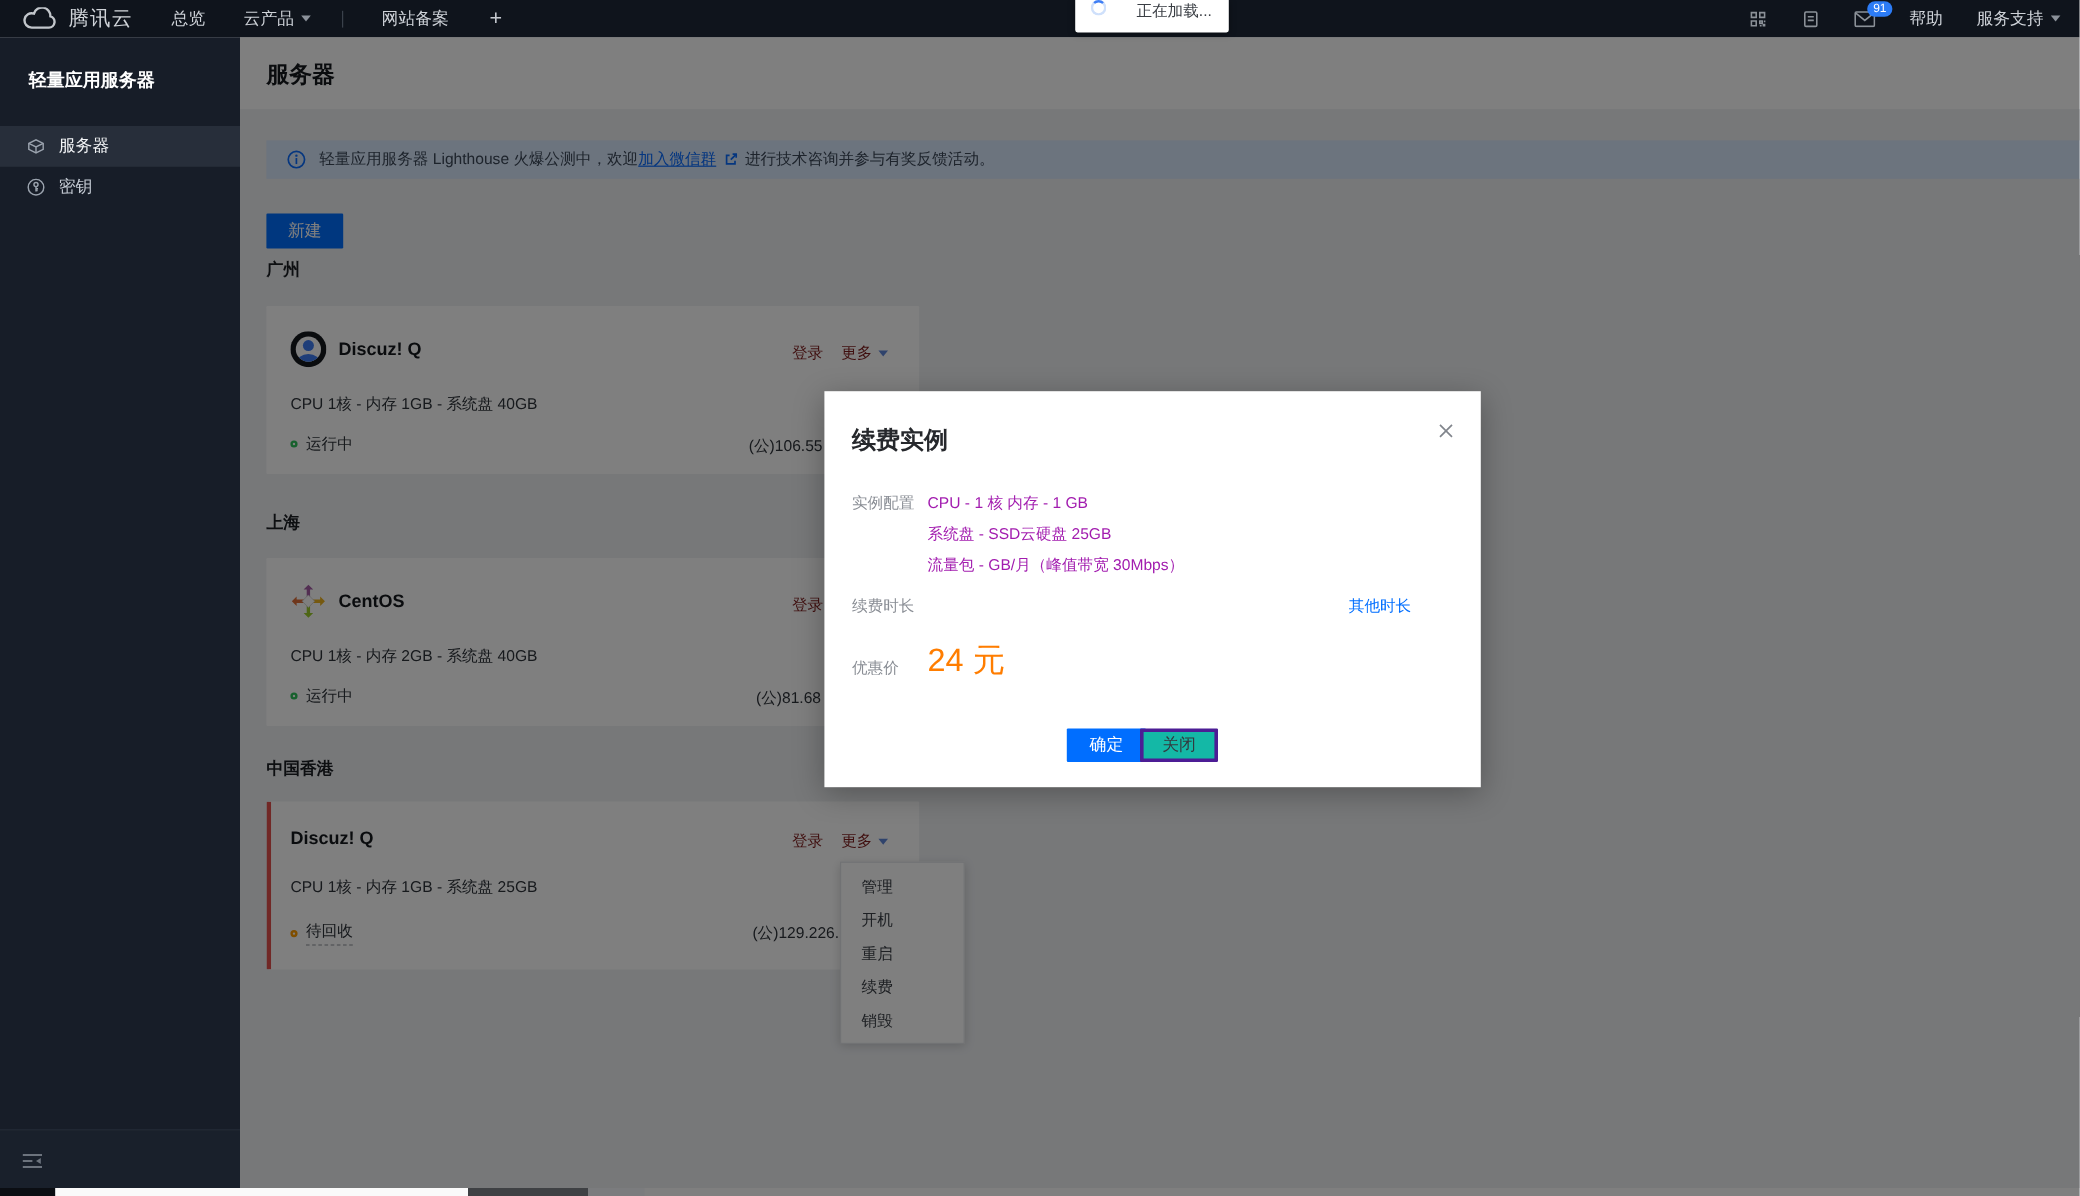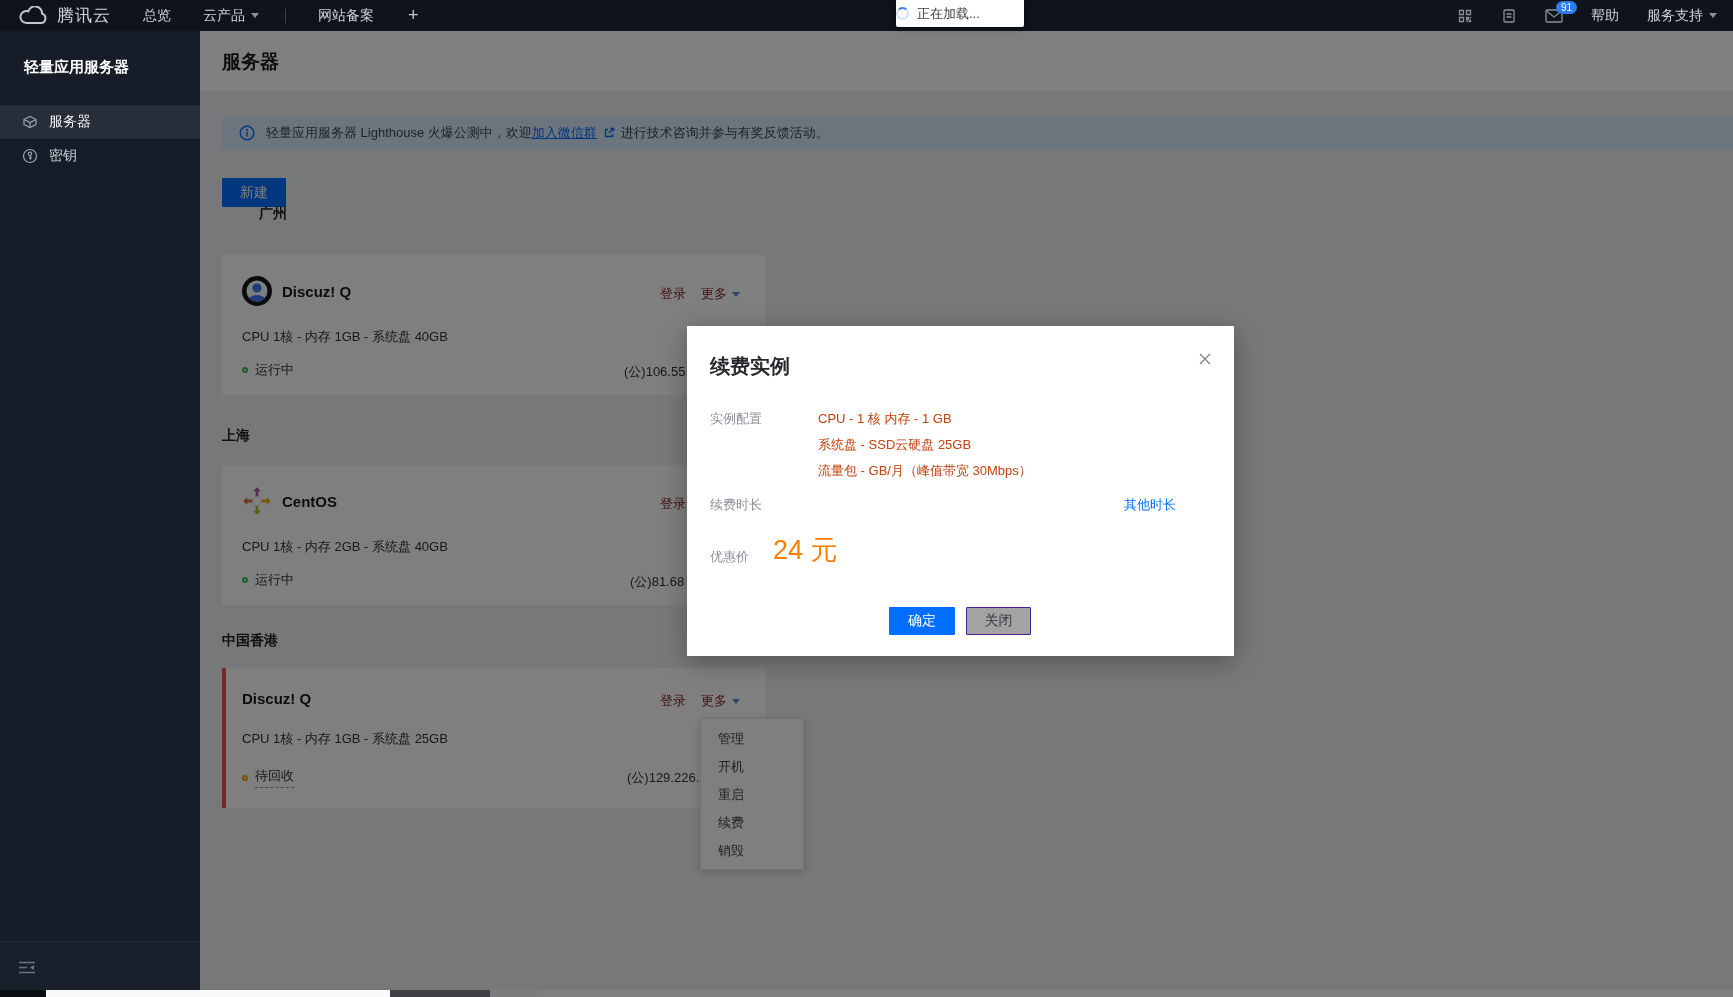--- a/index.html
+++ b/index.html
@@ -24,22 +24,22 @@
   .nav-plus { color:#c6cad0; font-size:18px; margin-left:34px; cursor:pointer; }
   .nav-right { margin-left:auto; display:flex; align-items:center; }
   .nav-icon { margin-left:28px; position:relative; display:flex; align-items:center; cursor:pointer; }
   .badge { position:absolute; top:-8px; left:11px; background:#2c7cf6; color:#fff;
     font-size:10px; line-height:13px; border-radius:8px; padding:0 5px; }
   .nav-text { color:#ced2d8; font-size:14px; margin-left:28px; cursor:pointer; display:flex; align-items:center; }
   .nav-right .last { margin-right:16px; }
 
   
   .toast { position:absolute; left:896px; top:0; width:128px; height:27px; background:#fff;
-    z-index:60; box-shadow:0 1px 6px rgba(0,0,0,.35); display:flex; align-items:center;
-    font-size:13px; color:#3a3e44; border-radius:0 0 2px 2px; }
+    z-index:60; box-shadow:0 1px 6px rgba(0,0,0,.35); display:flex; align-items:flex-start;
+    padding-left:13px; font-size:13px; color:#3a3e44; border-radius:0 0 2px 2px;gap:17px; }
   .spinner { width:13px; height:13px; border-radius:50%;
     border:2px solid #cfe0fb; border-top-color:#3e7ef5; margin-right:8px;
     animation:spin 1s linear infinite; }
   @keyframes spin { to { transform:rotate(360deg);} }
 
   
   .sidebar { position:absolute; left:0; top:31px; width:200px; height:966px; background:#171d28; z-index:20; }
   .side-title { margin:27px 0 0 24px; color:#ffffff; font-size:15px; font-weight:bold; }
   .side-menu { margin-top:28px; }
   .side-item { height:34px; display:flex; align-items:center; padding-left:22px;
@@ -93,32 +93,32 @@
   
   .overlay { position:absolute; left:200px; top:31px; width:1533px; height:966px;
     background:rgba(0,0,0,.5); z-index:40; }
 
   
   .modal { position:absolute; left:687px; top:326px; width:547px; height:330px;
     background:#fff; box-shadow:0 6px 24px rgba(0,0,0,.3); z-index:50; }
   .m-title { position:absolute; left:23px; top:27px; font-size:20px; font-weight:bold; color:#26282c; }
   .m-close { position:absolute; right:22px; top:26px; cursor:pointer; }
   .m-label { position:absolute; left:23px; font-size:13px; color:#8a8e95; }
-  .m-val { position:absolute; left:86px; font-size:13px; color:#c2410c; white-space:nowrap;margin-left:45px; }
+  .m-val { position:absolute; left:86px; font-size:13px; color:#a21caf; white-space:nowrap; }
   .m-seg { position:absolute; left:87px; top:163px; height:30px; display:flex; }
   .seg { border:1px solid #d9dce1; margin-left:-1px; height:30px; line-height:28px;
     text-align:center; font-size:13px; color:#34383e; background:#fff; cursor:pointer; }
   .seg:first-child { margin-left:0; }
   .seg.sel { border-color:#006eff; color:#006eff; z-index:1; position:relative; }
   .m-other { position:absolute; left:437px; top:170px; font-size:13px; color:#006eff; cursor:pointer; }
   .m-price { position:absolute; left:86px; top:206px; font-size:27px; color:#ff7d00; }
   .m-btn { position:absolute; top:281px; height:28px; font-size:14px; font-family:inherit;
     cursor:pointer; border-radius:1px; }
   .m-ok { left:202px; width:66px; background:#006eff; border:none; color:#fff; }
-  .m-cancel { left:279px; width:65px; background:#a3a3a3; border:1px solid #4c1d95; color:#34383e; }
+  .m-cancel { left:263px; width:65px; background:#14b8a6; border:3px solid #4c1d95; color:#34383e; }
 
   
   .sb-base { position:absolute; left:200px; top:990px; width:1533px; height:7px; background:#ffffff; z-index:5; }
   .sb-corner { position:absolute; left:0; top:990px; width:46px; height:7px; background:#0b0e13; z-index:45; }
   .sb-track { position:absolute; left:46px; top:990px; width:344px; height:7px; background:#fafafa; z-index:45; }
   .sb-thumb { position:absolute; left:390px; top:990px; width:100px; height:7px; background:#3f4144; z-index:45; cursor:pointer; }
   .sb-after { position:absolute; left:490px; top:990px; width:47px; height:7px; background:#7b7c7e; z-index:45; }
 </style>
 </head>
 <body>
@@ -220,21 +220,21 @@
         <path d="M6 3.5H3.5v7h7V8"></path>
         <path d="M8.5 2.5h3v3"></path>
         <path d="M11.2 2.8 7 7"></path>
       </svg>
   </span>
   <span>进行技术咨询并参与有奖反馈活动。</span>
 </div>
 
 <button class="btn-new">新建</button>
 
-<div class="region" style="top:205px;margin-left:37px;">广州</div>
+<div class="region" style="top:216px;">广州</div>
 <div class="card" style="top:255px;">
   <span class="abs" style="left:20px;top:21px;">
     <svg width="30" height="30" viewBox="0 0 30 30">
       <circle cx="15" cy="15" r="15" fill="#15181d"></circle>
         <circle cx="15" cy="15" r="10.5" fill="#fff"></circle>
       <clipPath id="dz">
           <circle cx="15" cy="15" r="10.5"></circle>
         </clipPath>
       <g clip-path="url(#dz)">
           <circle cx="15" cy="12" r="4.6" fill="#3f7df2"></circle>

